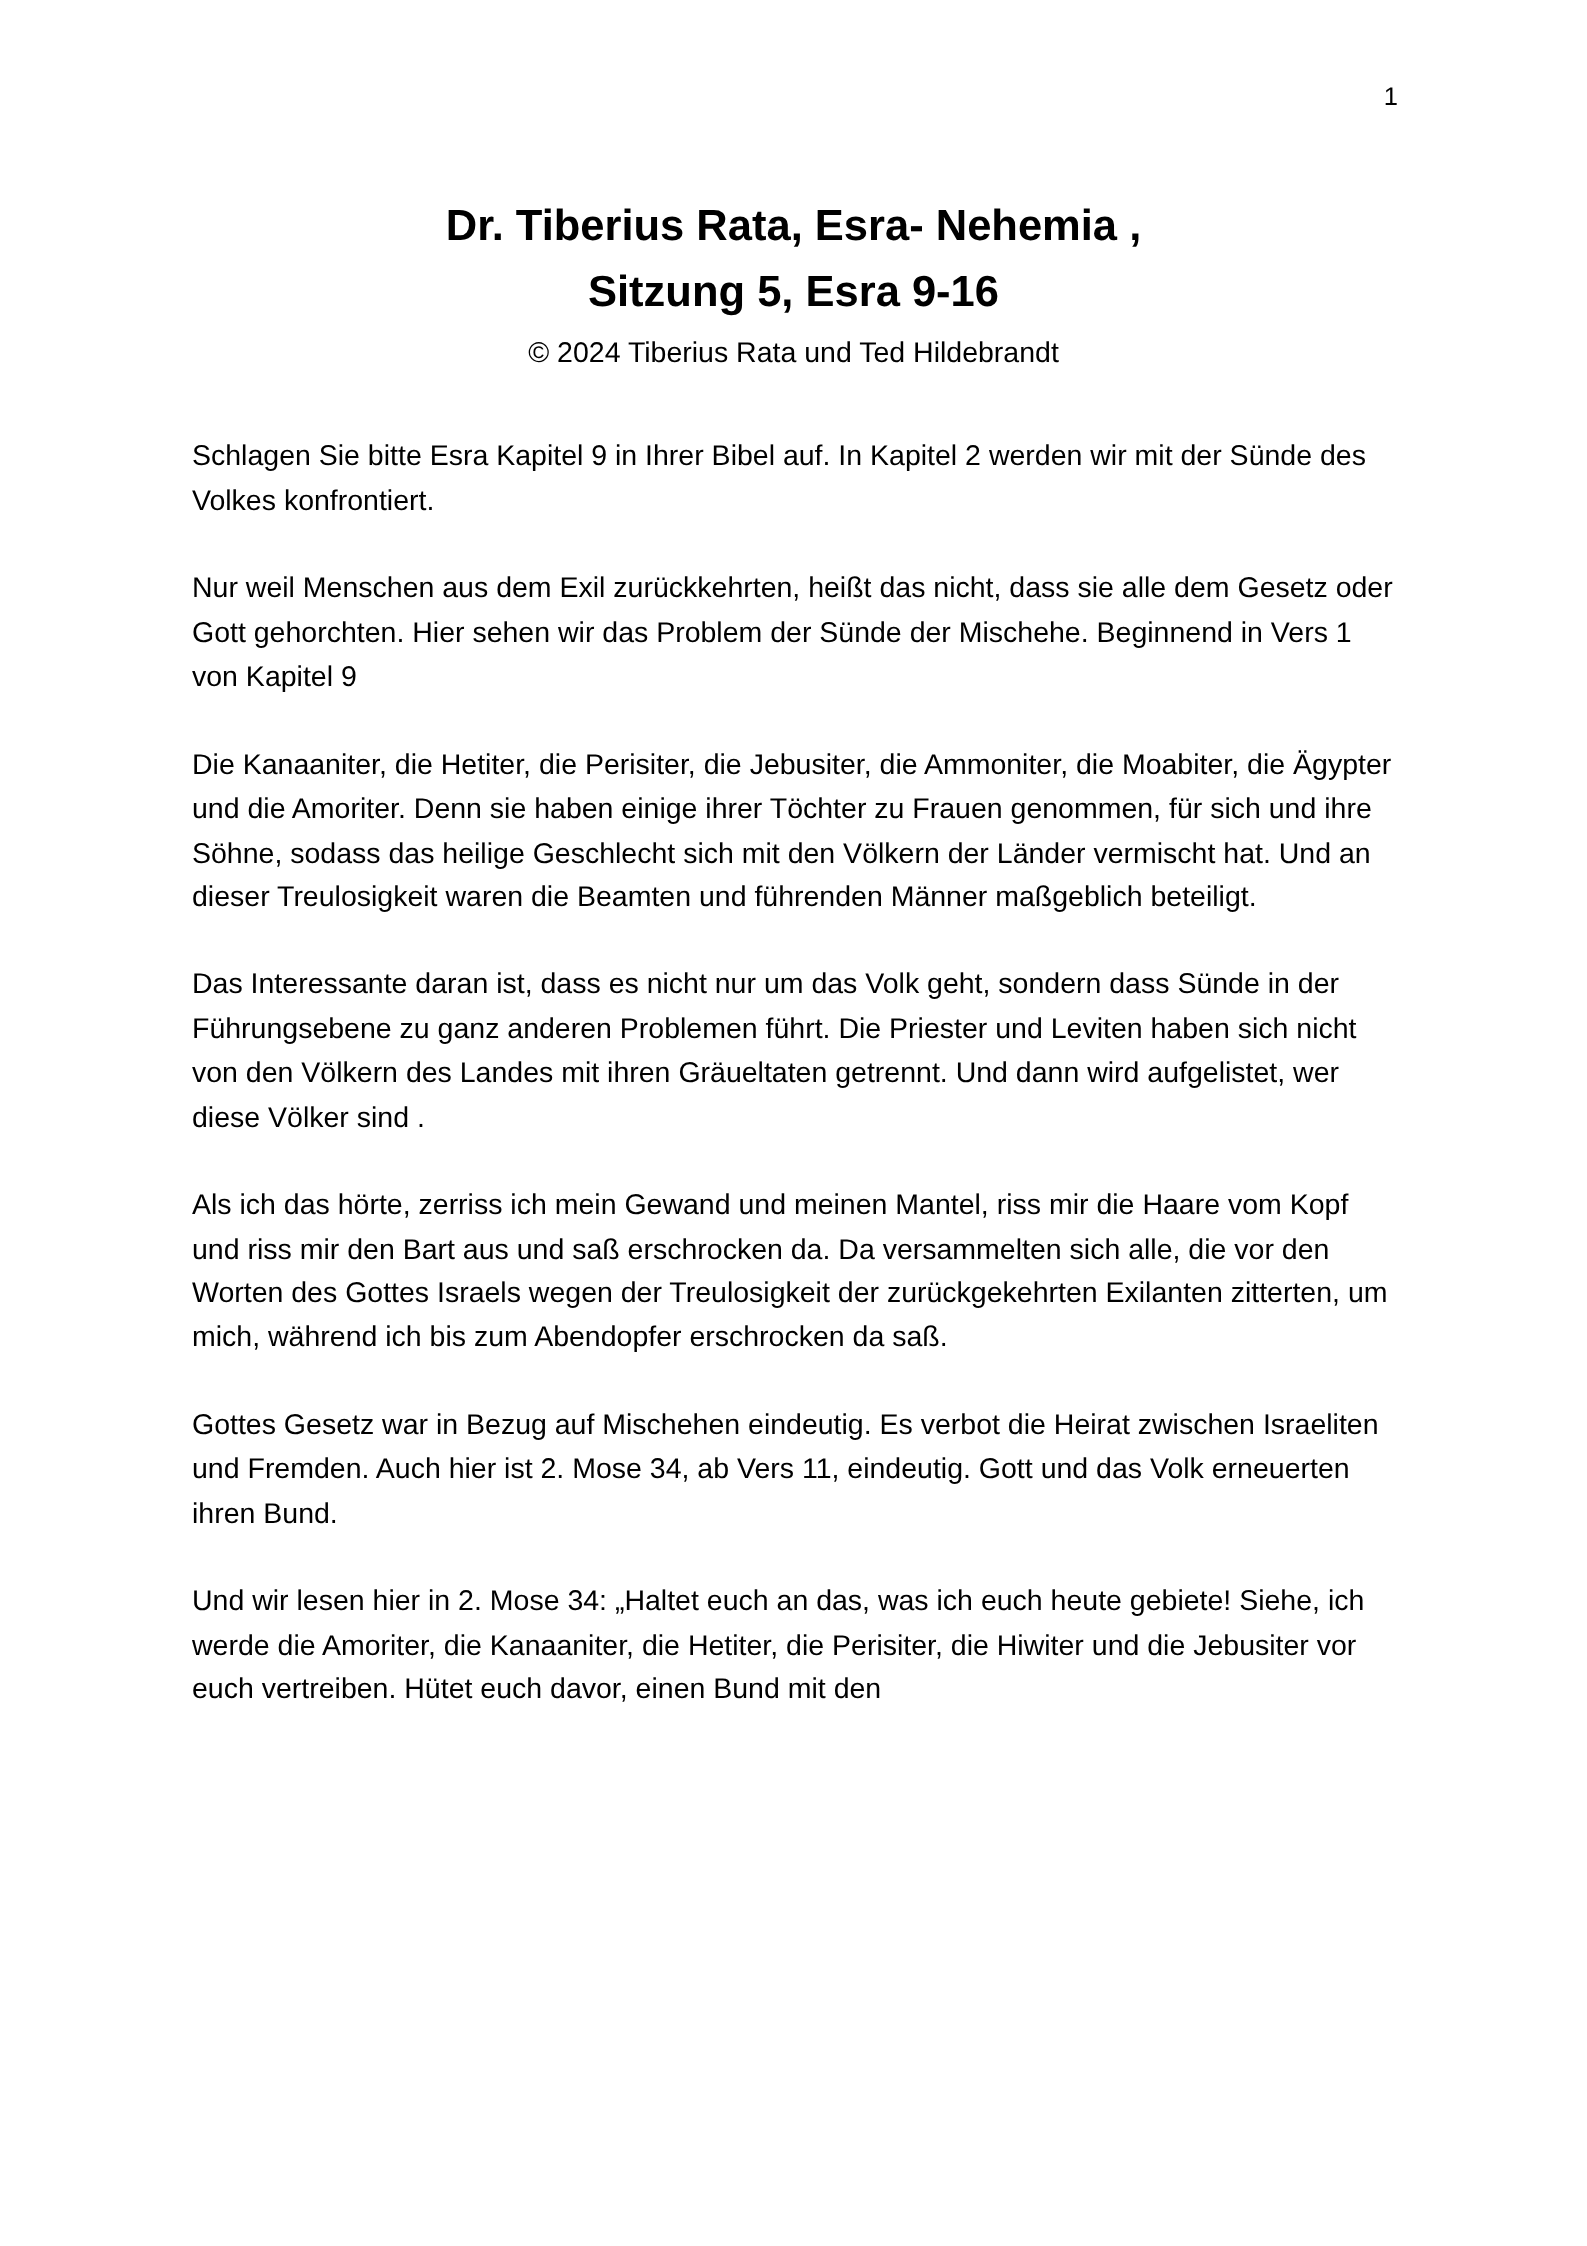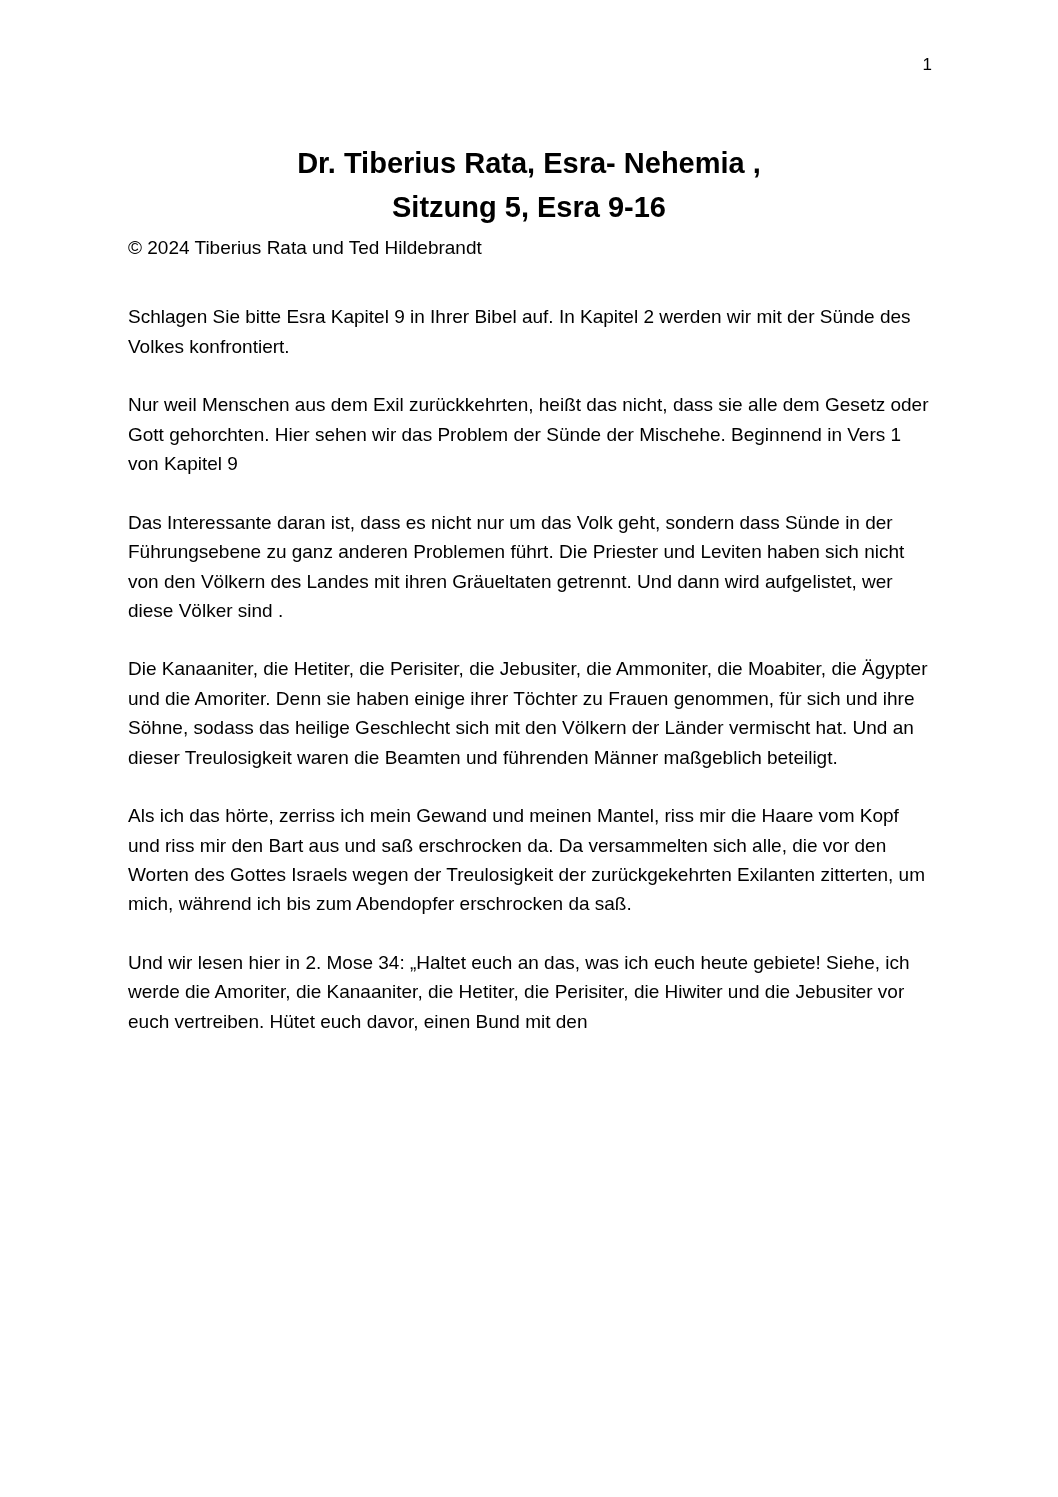--- a/index.html
+++ b/index.html
@@ -21,28 +21,28 @@
     color: #000000;
   }
   .page-number {
     position: absolute;
     top: 56px;
     right: 126px;
     font-size: 17px;
     line-height: 1;
   }
   .doc-title {
-    margin: 12px 0 4px 0;
+    margin: 0 0 4px 0;
     text-align: center;
     font-size: 29px;
     font-weight: bold;
     line-height: 1.5;
   }
   .copyright {
-    text-align: left;
+    text-align: center;
     font-size: 19px;
     margin: 0 0 40px 0;
   }
   .content p {
     margin: 0 0 29px 0;
   }
   .lead-underline {
     font-weight: bold;
     text-decoration: underline;
   }
@@ -56,18 +56,19 @@
   <h1 class="doc-title">
     <span>Dr. Tiberius Rata, Esra- Nehemia ,</span><br>
     <span>Sitzung 5, Esra 9-16</span>
   </h1>
 
   <div class="copyright">© 2024 Tiberius Rata und Ted Hildebrandt</div>
 
   <div class="content">
       <p>Schlagen Sie bitte Esra Kapitel 9 in Ihrer Bibel auf. In Kapitel 2 werden wir mit der Sünde des Volkes konfrontiert.</p>
       <p>Nur weil Menschen aus dem Exil zurückkehrten, heißt das nicht, dass sie alle dem Gesetz oder Gott gehorchten. Hier sehen wir das Problem der Sünde der Mischehe. Beginnend in Vers 1 von Kapitel 9</p>
+      <p>Die Kanaaniter, die Hetiter, die Perisiter, die Jebusiter, die Ammoniter, die Moabiter, die Ägypter und die Amoriter. Denn sie haben einige ihrer Töchter zu Frauen genommen, für sich und ihre Söhne, sodass das heilige Geschlecht sich mit den Völkern der Länder vermischt hat. Und an dieser Treulosigkeit waren die Beamten und führenden Männer maßgeblich beteiligt.</p>
       <p>Das Interessante daran ist, dass es nicht nur um das Volk geht, sondern dass Sünde in der Führungsebene zu ganz anderen Problemen führt. Die Priester und Leviten haben sich nicht von den Völkern des Landes mit ihren Gräueltaten getrennt. Und dann wird aufgelistet, wer diese Völker sind .</p>
-      <p>Die Kanaaniter, die Hetiter, die Perisiter, die Jebusiter, die Ammoniter, die Moabiter, die Ägypter und die Amoriter. Denn sie haben einige ihrer Töchter zu Frauen genommen, für sich und ihre Söhne, sodass das heilige Geschlecht sich mit den Völkern der Länder vermischt hat. Und an dieser Treulosigkeit waren die Beamten und führenden Männer maßgeblich beteiligt.</p>
       <p>Als ich das hörte, zerriss ich mein Gewand und meinen Mantel, riss mir die Haare vom Kopf und riss mir den Bart aus und saß erschrocken da. Da versammelten sich alle, die vor den Worten des Gottes Israels wegen der Treulosigkeit der zurückgekehrten Exilanten zitterten, um mich, während ich bis zum Abendopfer erschrocken da saß.</p>
+      <p>Gottes Gesetz war in Bezug auf Mischehen eindeutig. Es verbot die Heirat zwischen Israeliten und Fremden. Auch hier ist 2. Mose 34, ab Vers 11, eindeutig. Gott und das Volk erneuerten ihren Bund.</p>
       <p>Und wir lesen hier in 2. Mose 34: „Haltet euch an das, was ich euch heute gebiete! Siehe, ich werde die Amoriter, die Kanaaniter, die Hetiter, die Perisiter, die Hiwiter und die Jebusiter vor euch vertreiben. Hütet euch davor, einen Bund mit den</p>
     </div>
 </div>
 
 </body></html>

